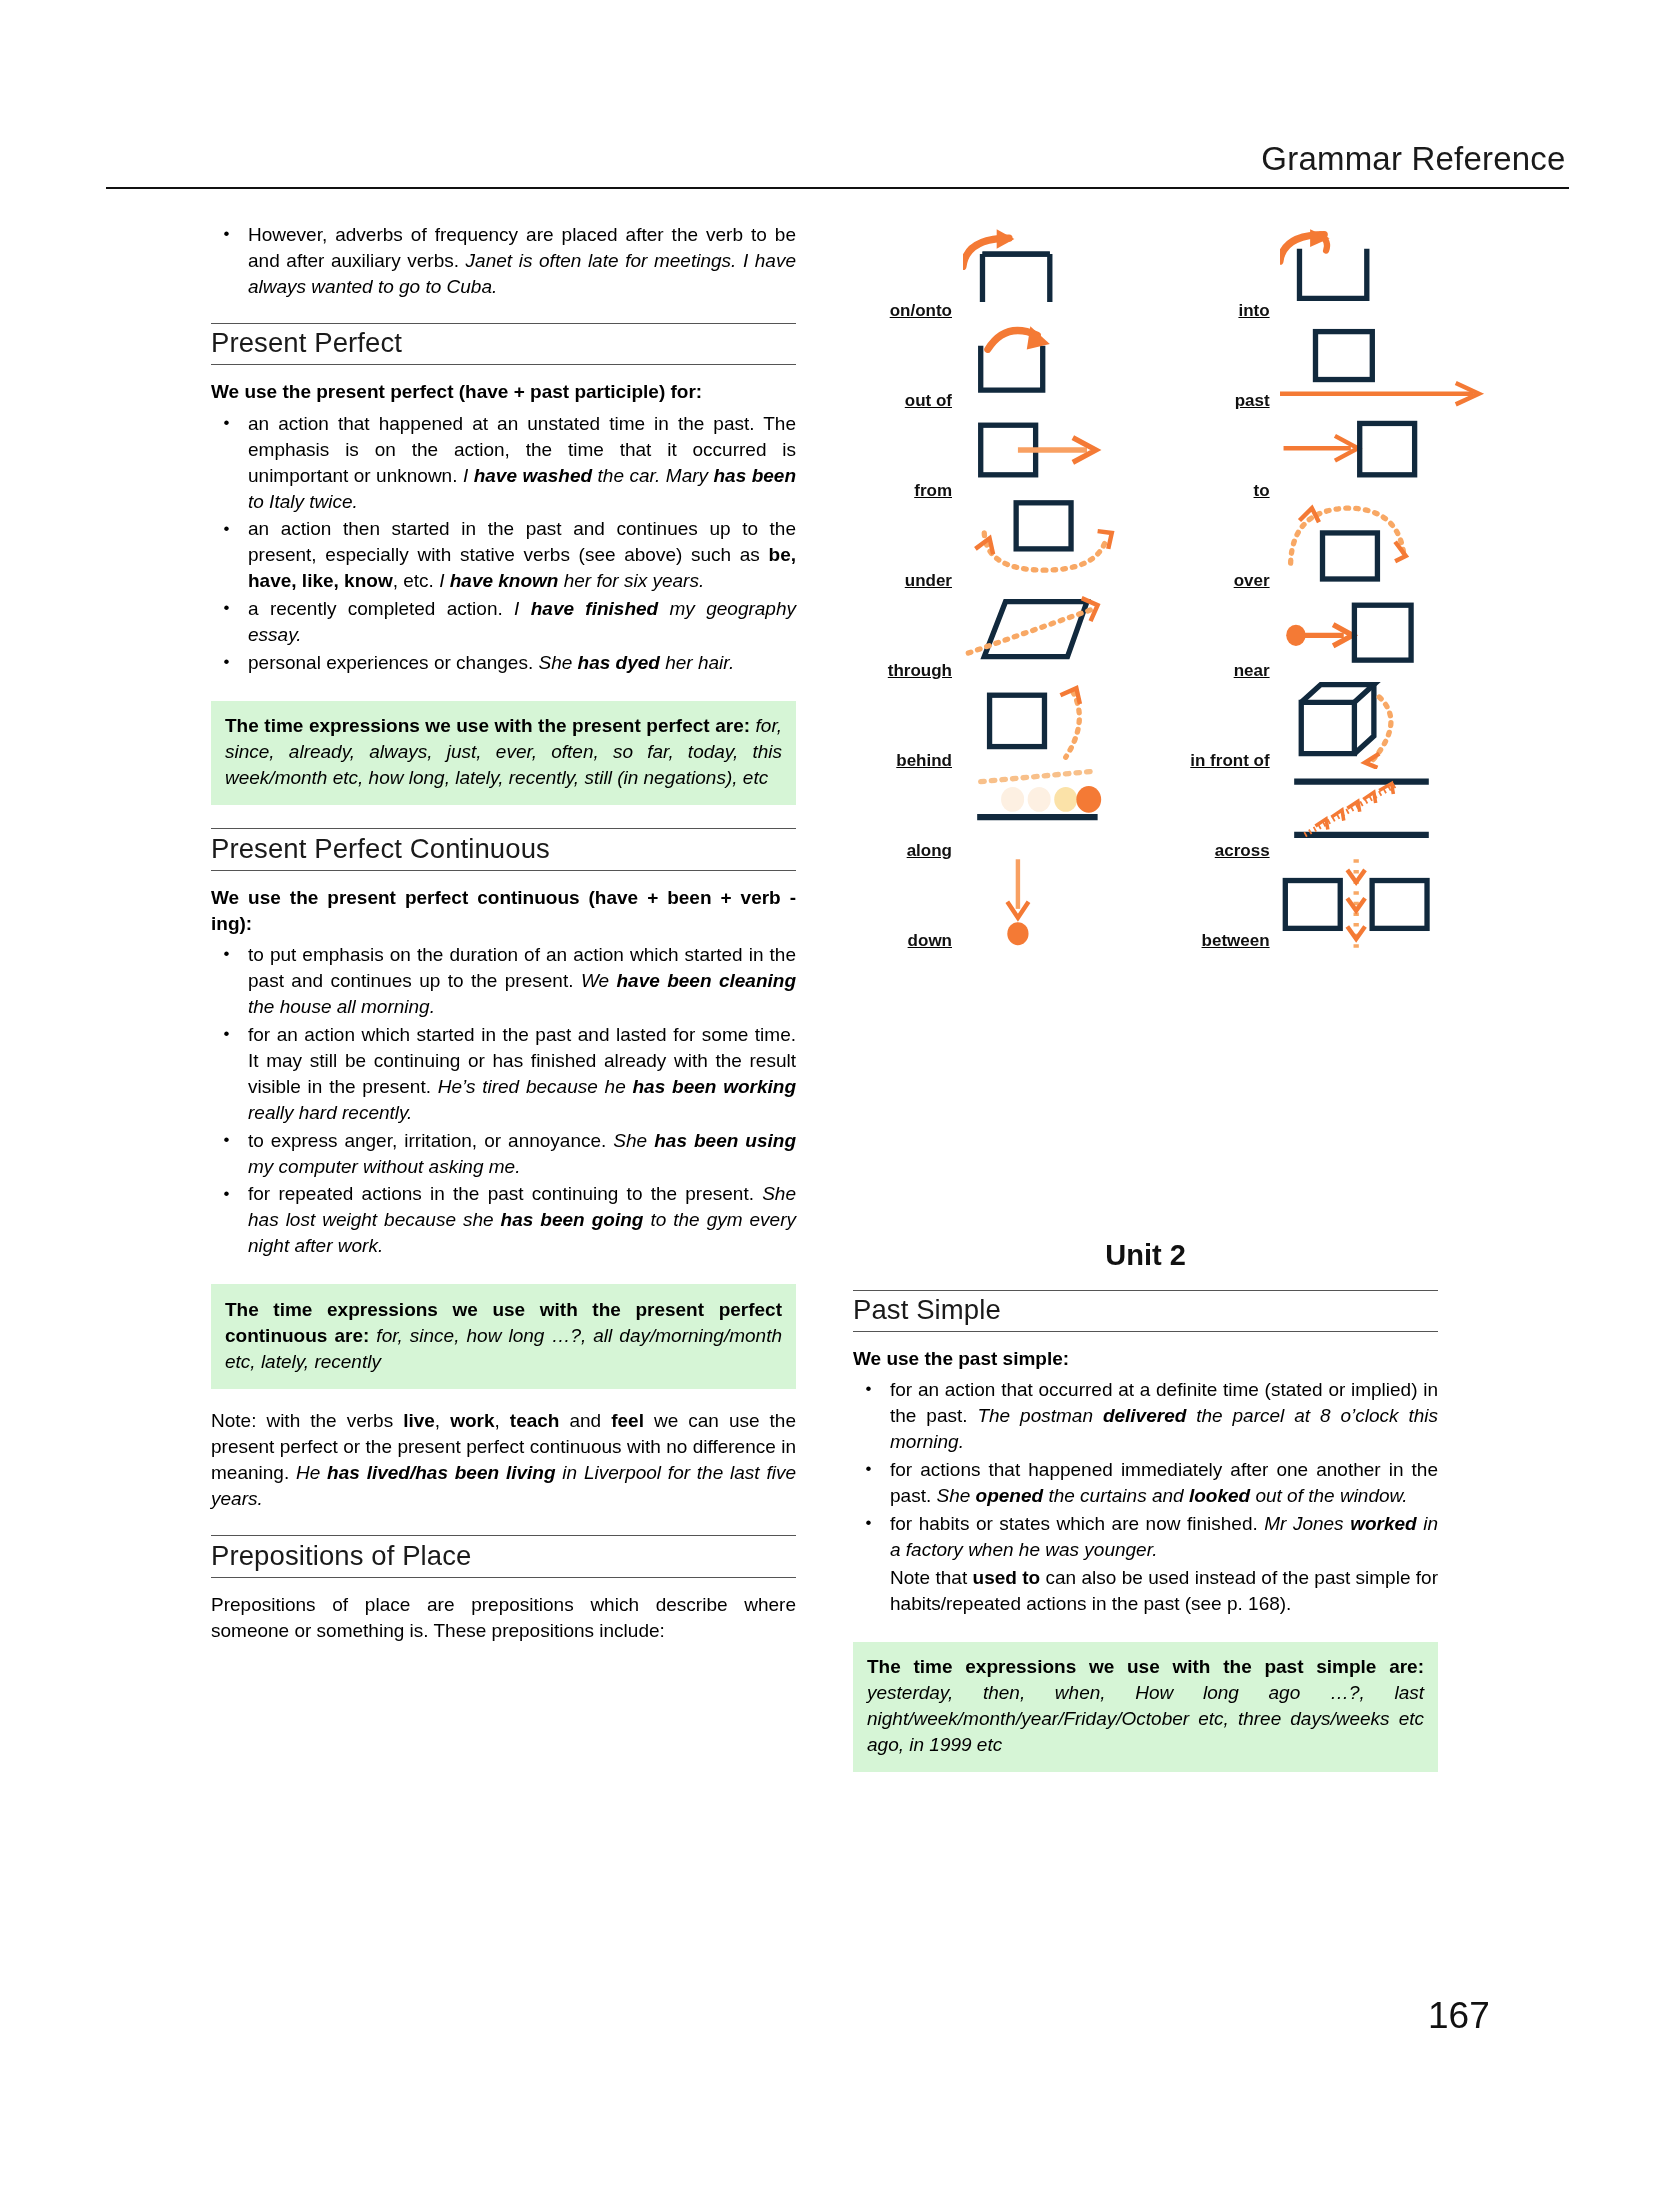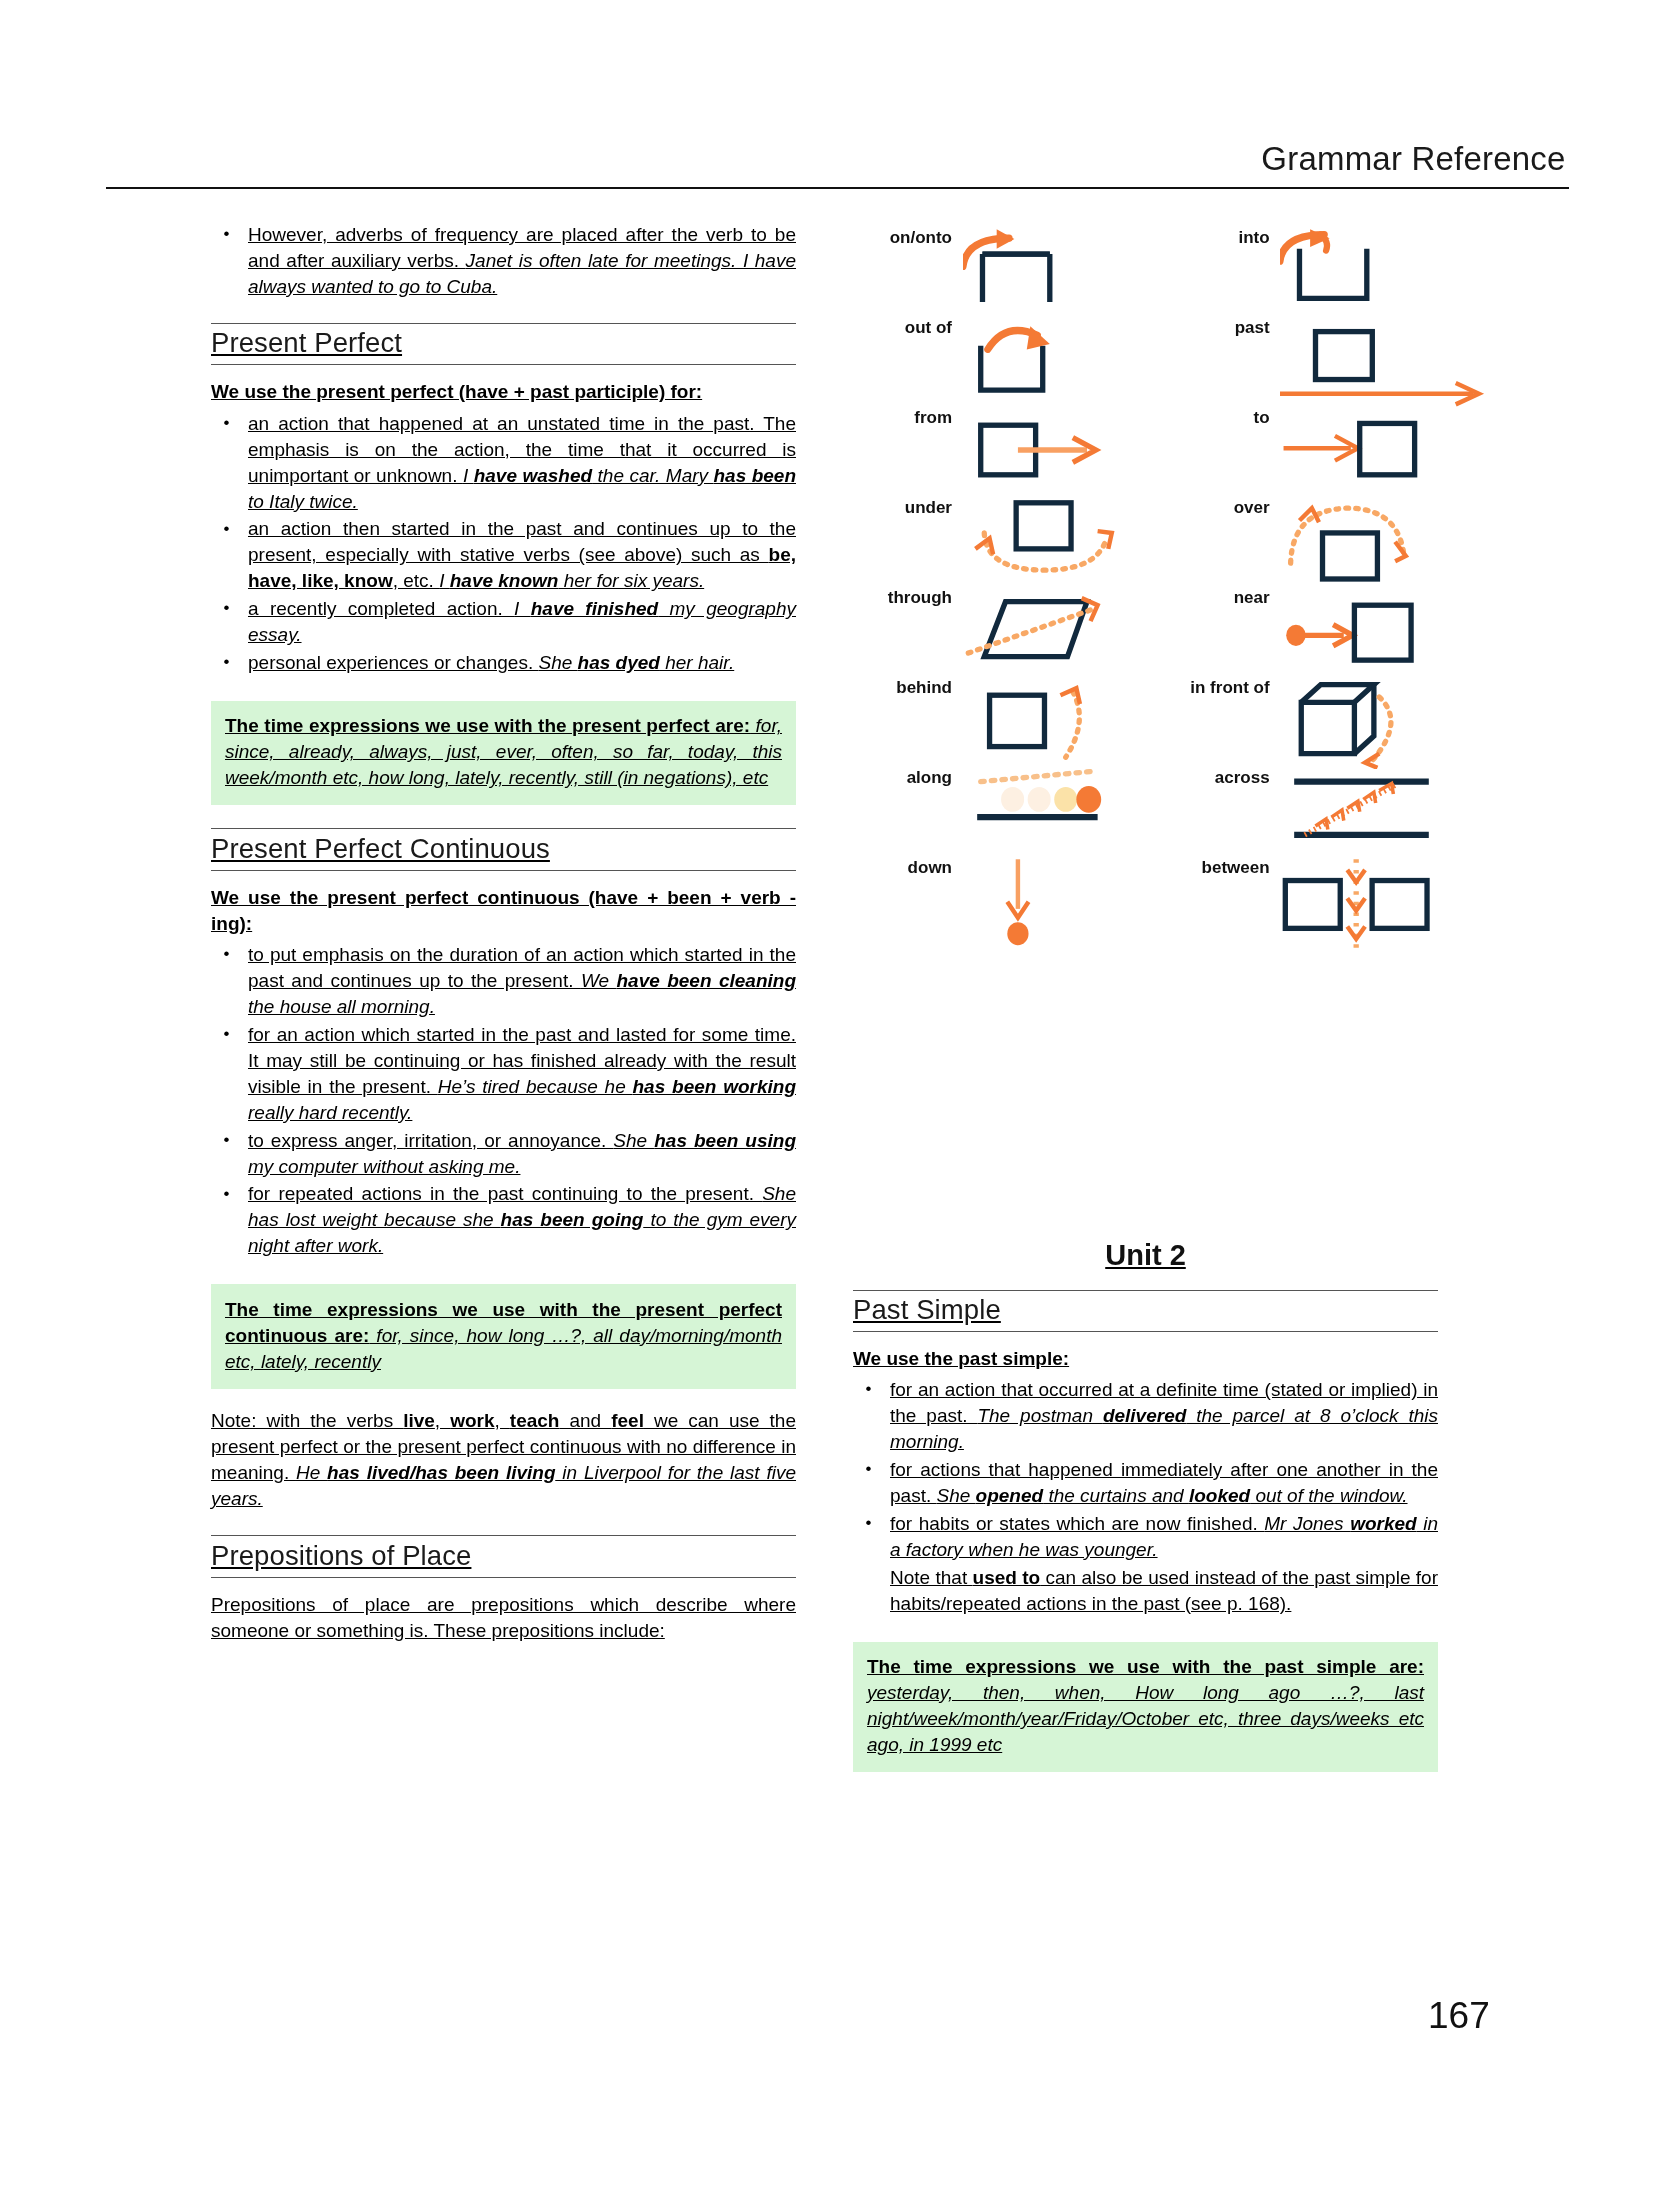--- a/index.html
+++ b/index.html
@@ -14,21 +14,21 @@
 
   
   .header{position:absolute;left:106px;top:142px;width:1463px;}
   .header-title{
     text-align:right;font-size:33px;font-weight:400;letter-spacing:0.2px;
     color:#1a1a1a;line-height:1;padding-right:3.5px;
   }
   .header-rule{margin-top:11.5px;border-top:2.7px solid #111;}
 
   
-  .col{position:absolute;top:222px;width:585px;text-decoration:underline;}
+  .col{position:absolute;top:222px;width:585px;}
   .col-left{left:211px;}
   .col-right{left:853px;}
 
   
   .p{
     font-size:19px;line-height:26px;text-align:justify;
     margin:0 0 1.8px 0;
   }
   .lead{font-weight:bold;font-size:19px;line-height:26px;margin:0 0 5.3px 0;text-align:justify;}
   .it{font-style:italic;}
@@ -67,21 +67,21 @@
   }
   .green .hd{font-weight:bold;}
 
   
   .prep-wrap{position:absolute;left:847px;top:229px;width:621px;height:940px;}
   .prep-grid{
     display:grid;grid-template-columns:1fr 1fr;
     grid-auto-rows:90px;
     column-gap:16px;row-gap:0px;
   }
-  .prep-cell{display:flex;align-items:flex-start;}
+  .prep-cell{display:flex;align-items:flex-end;text-decoration:underline;}
   .prep-label{
     font-size:17px;font-weight:bold;color:#111;
     width:105px;text-align:right;padding-right:10.6px;flex:0 0 auto;
     line-height:1;
   }
   .prep-art{flex:1 1 auto;height:90px;position:relative;}
   .prep-art svg{display:block;}
 
   
   .pageno{

